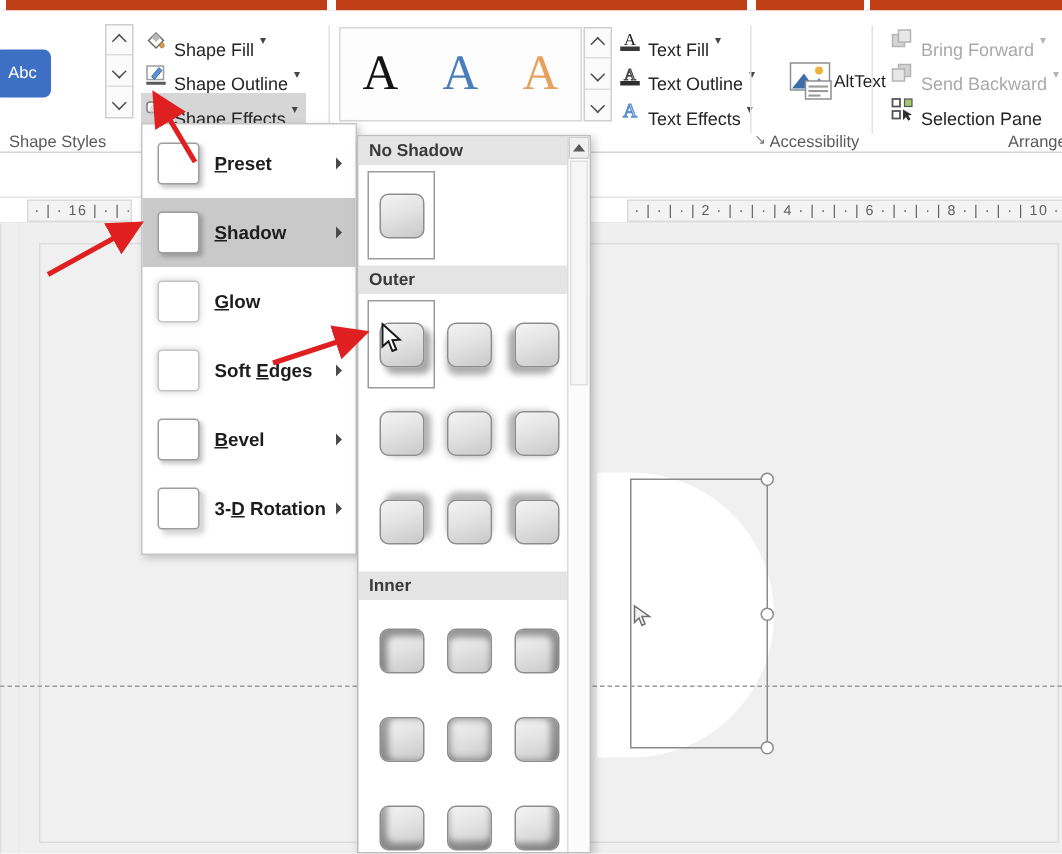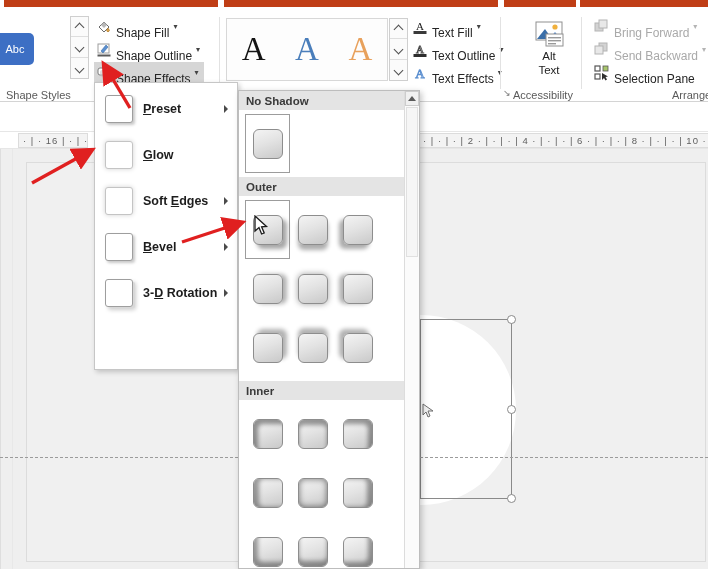--- a/index.html
+++ b/index.html
@@ -86,21 +86,21 @@
   .wa {
     font-family:"Liberation Serif", serif;
     font-size:33px; line-height:1;
   }
   .wa.k { color:#141414; }
   .wa.b { color:#4a7ebb; }
   .wa.o { color:#e8a15c; }
   
   #alt-text-btn {
     position:absolute; left:524px; top:10px; width:50px; height:72px;
-    display:flex; flex-direction:column; align-items:center; padding-top:4px;
+    display:flex; flex-direction:row; align-items:center; padding-top:4px;
   }
   #alt-text-btn .atlabel { font-size:11.5px; color:#222; line-height:14px; text-align:center;}
   .pic-ico { width:32px; height:28px; position:relative; }
   
   .launcher {
     position:absolute; width:10px; height:10px; font-size:9px; color:#777;
   }
   
   #ruler {
     position:absolute; left:0; top:131px; width:708px; height:18px;
@@ -165,21 +165,21 @@
   .menu-item .mi-lbl { font-size:12.5px; color:#1d1d1d; font-weight:bold; }
   .menu-item .mi-lbl u { text-decoration:underline; }
   .menu-item .mi-arrow {
     position:absolute; right:9px; top:50%; margin-top:-4px;
     width:0; height:0;
     border-left:4px solid #4a4a4a;
     border-top:4px solid transparent; border-bottom:4px solid transparent;
   }
   
   #shadow-gallery {
-    position:absolute; left:238px; top:90px; width:182px; height:479px;
+    position:absolute; left:238px; top:90px; width:156px; height:479px;
     background:#ffffff; border:1px solid #bdbdbd;
     box-shadow:2px 2px 6px rgba(0,0,0,.22);
     overflow:hidden;
   }
   .gal-header {
     height:19px; background:#e4e4e4;
     display:flex; align-items:center; padding-left:7px;
     font-size:11.5px; font-weight:bold; color:#3a3a3a;
   }
   .gal-grid {
@@ -443,20 +443,25 @@
 </div>
 
 <div id="effects-menu">
 
   <div class="menu-item">
     <span class="mi-ico"></span>
     <span class="mi-lbl"><u>P</u>reset</span>
     <span class="mi-arrow"></span>
   </div>
 
+  <div class="menu-item selected">
+    <span class="mi-ico"></span>
+    <span class="mi-lbl"><u>S</u>hadow</span>
+    <span class="mi-arrow"></span>
+  </div>
 
 
   <div class="menu-item">
     <span class="mi-ico soft"></span>
     <span class="mi-lbl"><u>G</u>low</span>
   </div>
 
   <div class="menu-item">
     <span class="mi-ico soft"></span>
     <span class="mi-lbl">Soft <u>E</u>dges</span>

